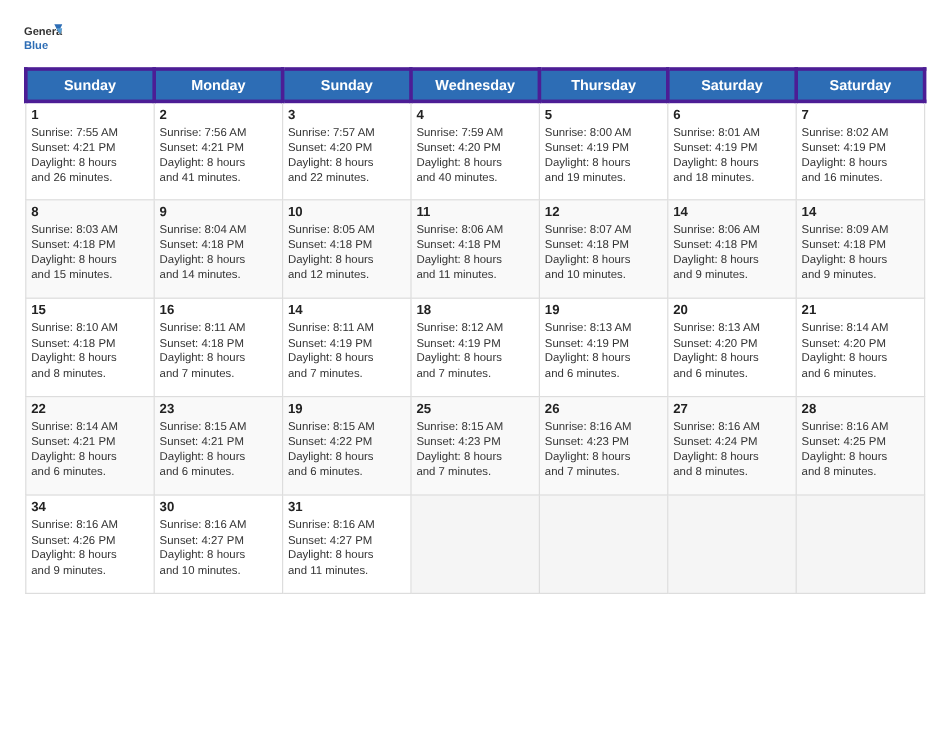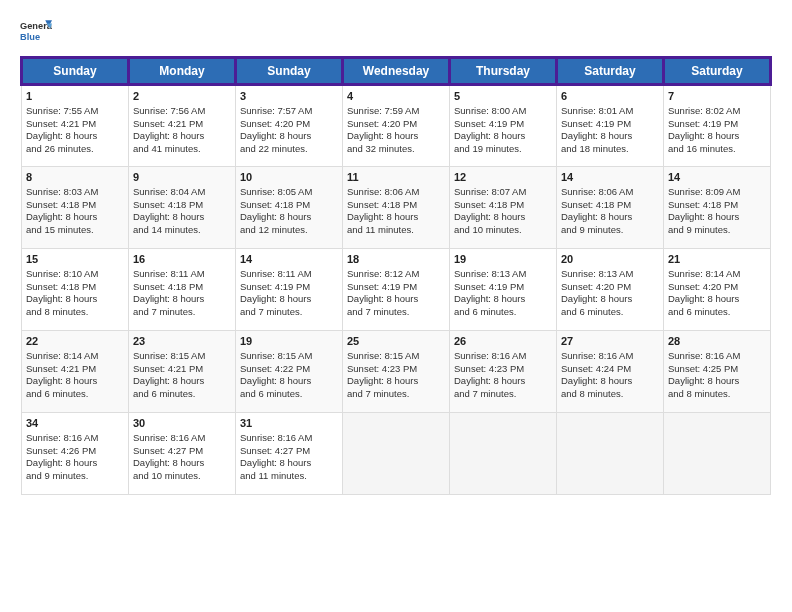--- a/index.html
+++ b/index.html
@@ -134,21 +134,21 @@
             <div>Sunrise: 7:57 AM</div>
             <div>Sunset: 4:20 PM</div>
             <div>Daylight: 8 hours</div>
             <div>and 22 minutes.</div>
           </td>
           <td>
             <span class="day-num">4</span>
             <div>Sunrise: 7:59 AM</div>
             <div>Sunset: 4:20 PM</div>
             <div>Daylight: 8 hours</div>
-            <div>and 32 minutes.</div>
+            <div>and 40 minutes.</div>
           </td>
           <td>
             <span class="day-num">5</span>
             <div>Sunrise: 8:00 AM</div>
             <div>Sunset: 4:19 PM</div>
             <div>Daylight: 8 hours</div>
             <div>and 19 minutes.</div>
           </td>
           <td>
             <span class="day-num">6</span>

